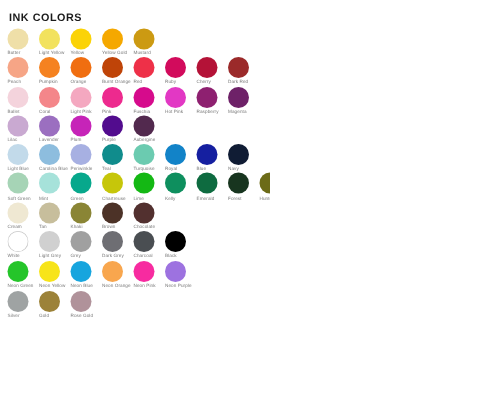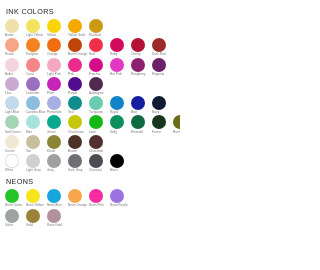--- a/index.html
+++ b/index.html
@@ -15,21 +15,21 @@
   }
   .page {
     width: 180px;
     height: 270px;
     position: relative;
     box-sizing: border-box;
     padding: 7px 4px 0 5px;
   }
   .section-title {
     font-size: 7.2px;
-    font-weight: normal;
+    font-weight: bold;
     letter-spacing: 0.35px;
     color: #1b1b1b;
     margin: 0 0 3px 1px;
     line-height: 9px;
   }
   .section {
     margin-bottom: 1px;
   }
   .row {
     display: flex;
@@ -302,21 +302,20 @@
             <span class="dot" style="background: rgb(74, 78, 82);"></span>
             <span class="caption">Charcoal</span>
           </div>
           <div class="swatch-cell">
             <span class="dot" style="background: rgb(0, 0, 0);"></span>
             <span class="caption">Black</span>
           </div>
         </div>
       </div>
       <div class="section">
-        <div class="section-title neons-title">NEONS</div>
         <div class="row">
           <div class="swatch-cell">
             <span class="dot" style="background: rgb(37, 197, 42);"></span>
             <span class="caption">Neon Green</span>
           </div>
           <div class="swatch-cell">
             <span class="dot" style="background: rgb(247, 228, 25);"></span>
             <span class="caption">Neon Yellow</span>
           </div>
           <div class="swatch-cell">

